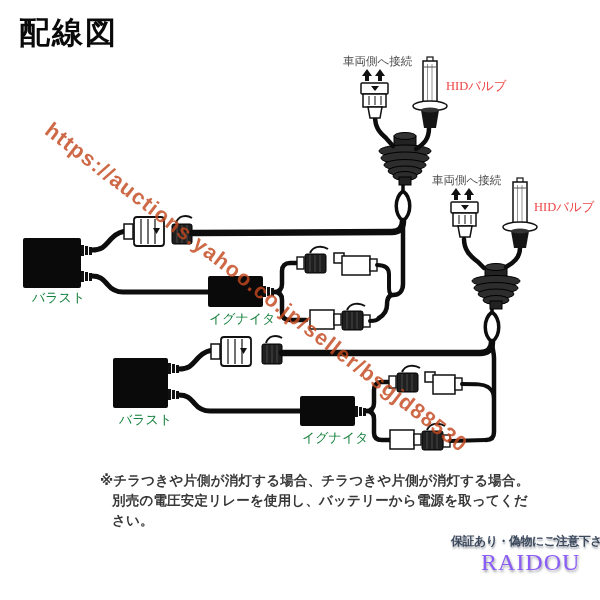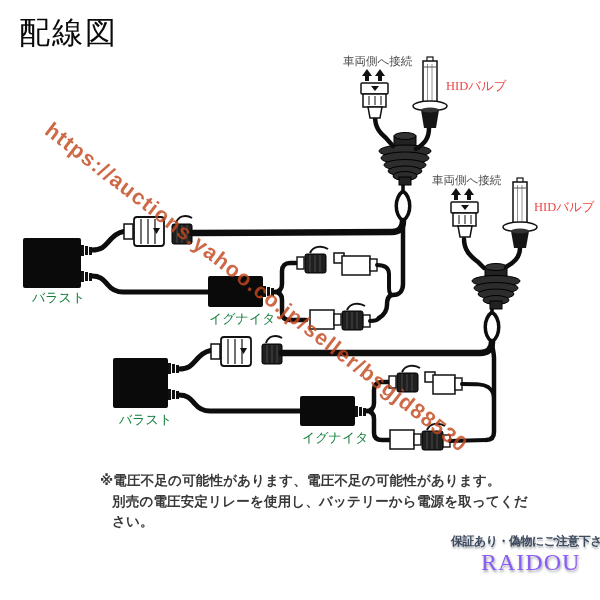--- a/index.html
+++ b/index.html
@@ -1,33 +1,33 @@
 <!DOCTYPE html>
 <html><head>
 <meta charset="utf-8">
 <style>
   html,body{margin:0;padding:0;background:#fff;}
   .stage{
     position:relative;width:600px;height:600px;background:#ffffff;overflow:hidden;
     font-family:"Liberation Sans","DejaVu Sans",sans-serif;
   }
   .page-title{
-    position:absolute;left:19px;top:12px;font-size:31px;font-weight:400;
+    position:absolute;left:19px;top:12px;font-size:31px;font-weight:700;
     color:#0a0a0a;letter-spacing:2px;
   }
   svg.diagram{position:absolute;left:0;top:0;}
   .lbl{position:absolute;color:#4a4a4a;white-space:nowrap;font-family:Liberation Serif, serif;}
   .lbl-vehicle{font-size:11.5px;}
   .lbl-part{font-size:13px;color:#15803d;text-align:right;}
   .lbl-bulb{font-size:12.5px;color:#ef4444;}
   .note{
     position:absolute;left:100px;top:471px;width:440px;
     font-size:13.5px;font-weight:bold;color:#383838;line-height:20.5px;letter-spacing:0.2px;
   }
-  .note .l2{padding-left:12px;}
+  .note .l2{padding-left:12px;font-family:Liberation Mono, monospace;}
   .watermark{
     position:absolute;left:55px;top:118px;white-space:nowrap;
     transform:rotate(37.5deg);transform-origin:0 0;
     font-size:21.5px;font-weight:600;letter-spacing:1.2px;
     color:#c4491f;opacity:0.82;
   }
   .logo-tagline{
     position:absolute;left:451px;top:533px;white-space:nowrap;
     font-size:12px;font-weight:600;letter-spacing:-0.5px;color:#3d4a5e;
     text-shadow:0.5px 1.5px 2px rgba(30,40,60,0.40);
@@ -294,21 +294,21 @@
   <div class="lbl lbl-bulb" style="left:446px;top:78px">HIDバルブ</div>
   <div class="lbl lbl-part" style="left:32px;top:289px">バラスト</div>
   <div class="lbl lbl-part" style="left:209px;top:310px">イグナイタ</div>
 
   <div class="lbl lbl-vehicle" style="left:432px;top:173px">車両側へ接続</div>
   <div class="lbl lbl-bulb" style="left:534px;top:199px">HIDバルブ</div>
   <div class="lbl lbl-part" style="left:119px;top:411px">バラスト</div>
   <div class="lbl lbl-part" style="left:302px;top:429px">イグナイタ</div>
 
   <div class="note">
-    <div class="l1">※電圧不足の可能性があります、電圧不足の可能性があります。</div>
+    <div class="l1">※チラつきや片側が消灯する場合、チラつきや片側が消灯する場合。</div>
     <div class="l2">別売の電圧安定リレーを使用し、バッテリーから電源を取ってください。</div>
   </div>
 
   <div class="watermark">https://auctions.yahoo.co.jp/seller/bsgjd88530</div>
 
   <div class="logo-tagline">保証あり・偽物にご注意下さい</div>
   <div class="logo-brand">RAIDOU</div>
 
 </div>
 

